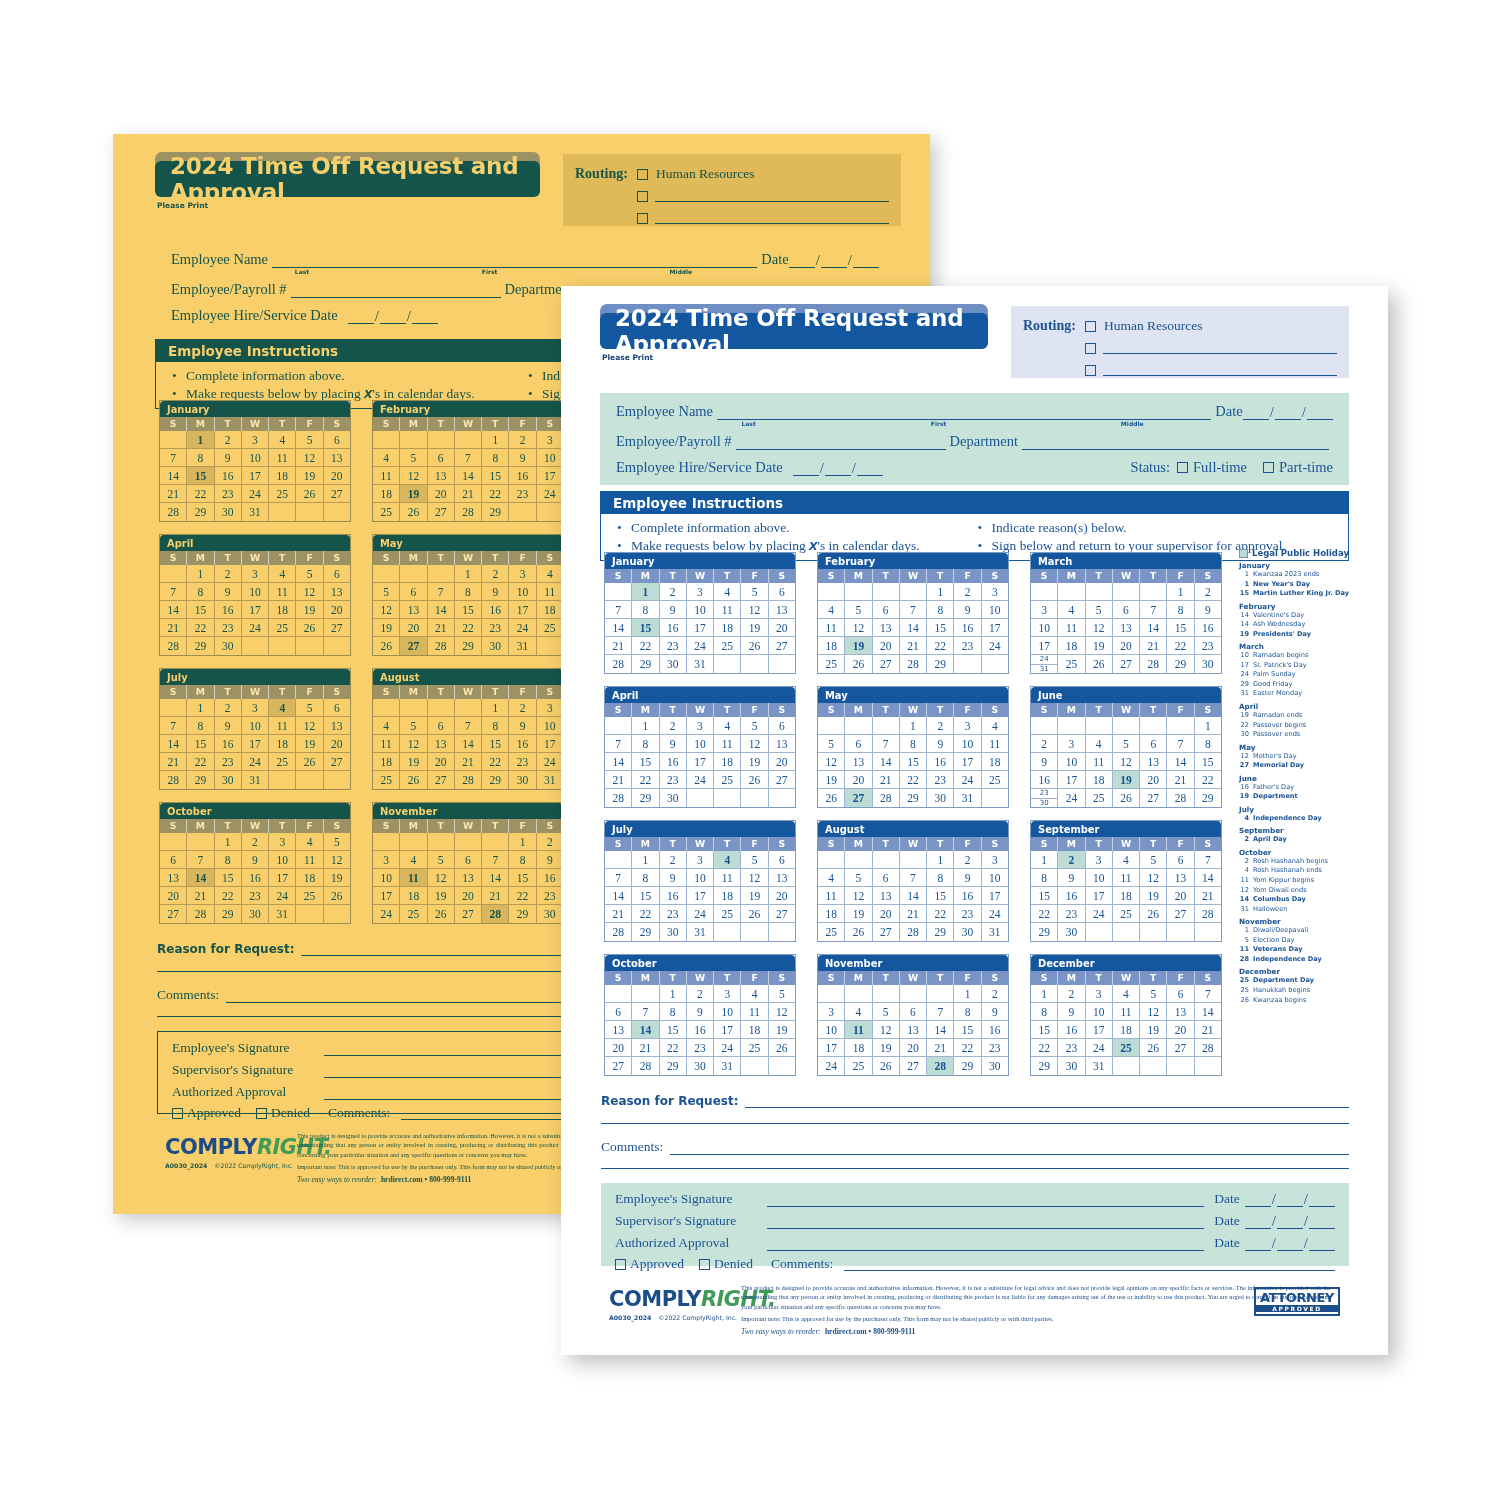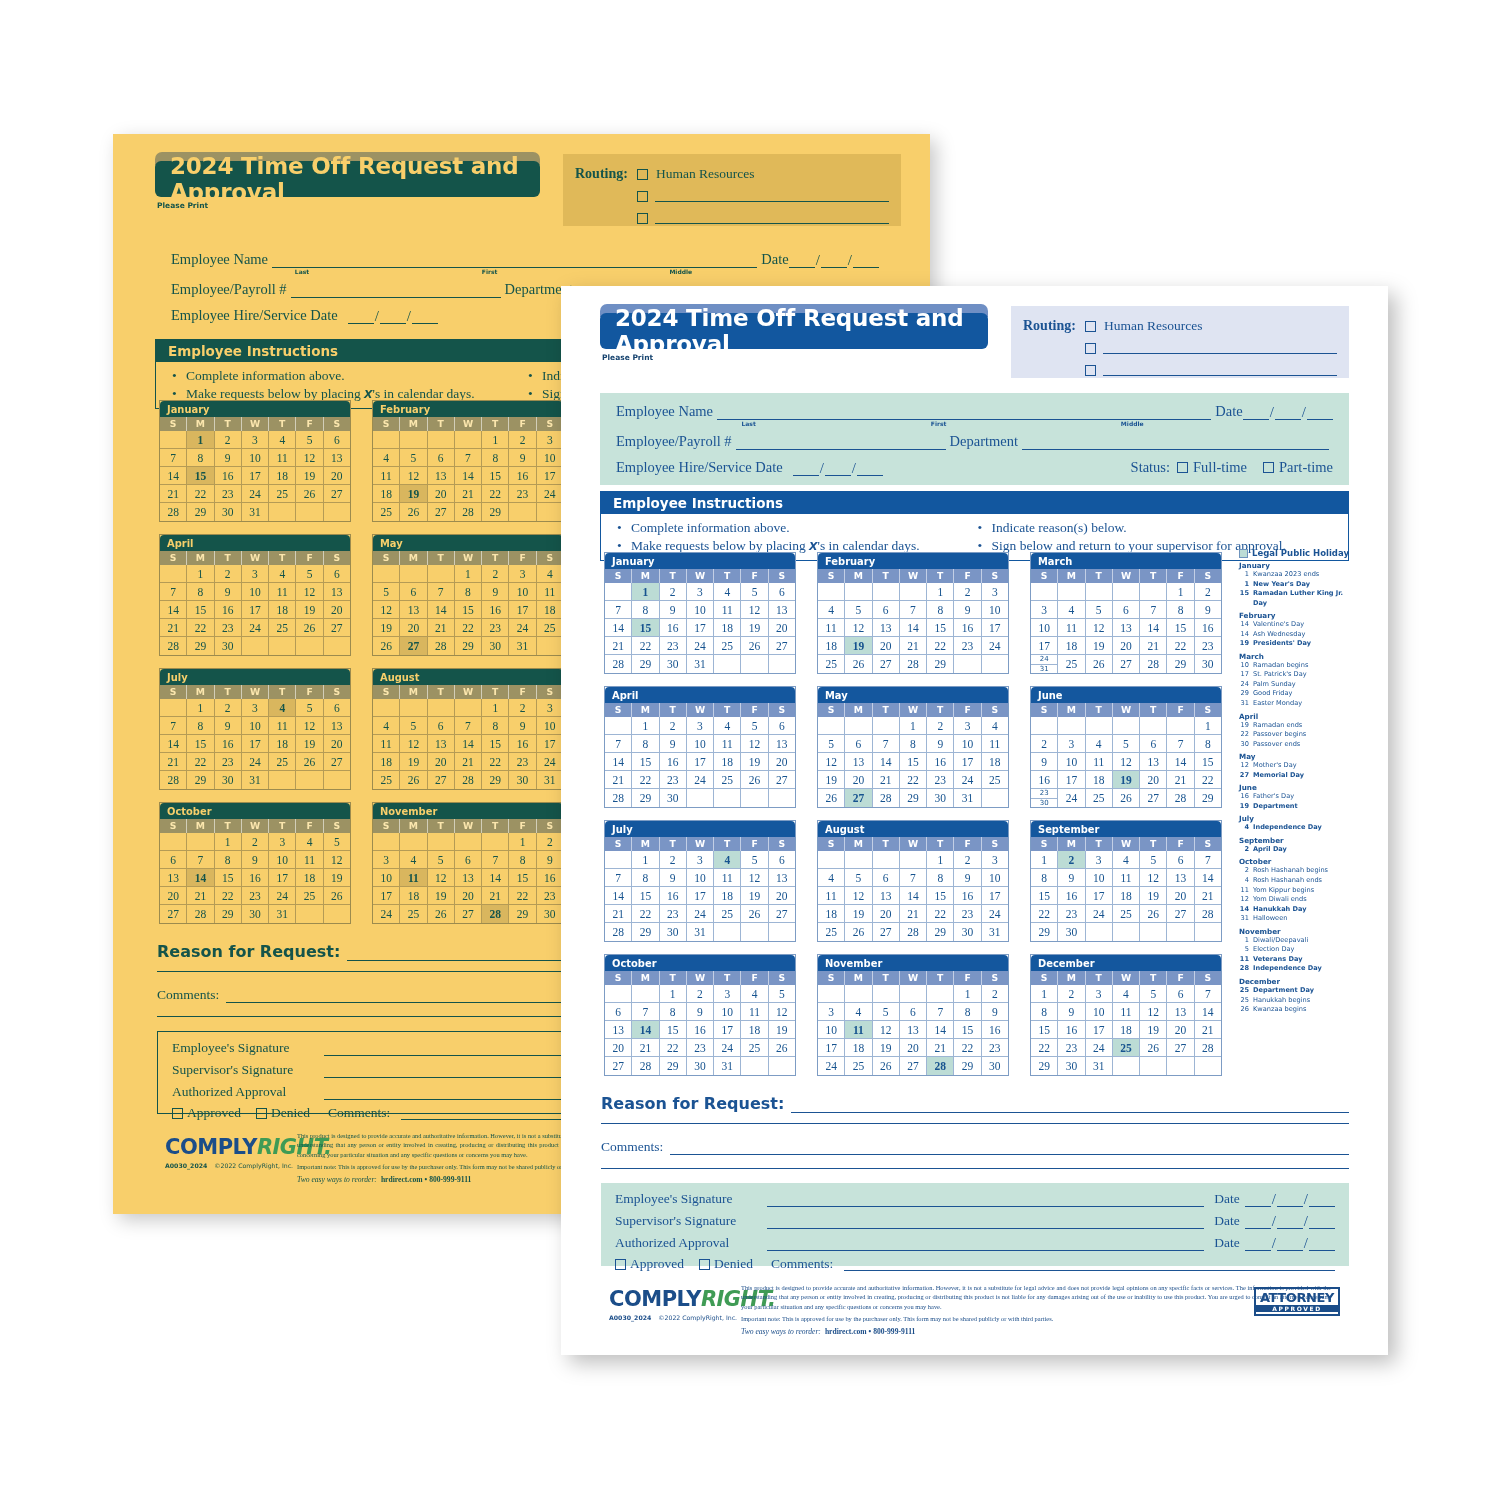--- a/index.html
+++ b/index.html
@@ -114,21 +114,21 @@
   .legend-swatch { width: 9px; height: 9px; border: 1px solid; display: inline-block; }
   .hol-month {
     font-family: "DejaVu Sans", sans-serif; font-weight: bold;
     font-size: 7.2px; margin-top: 3px;
   }
   .hol-item { display: flex; font-family: "DejaVu Sans", sans-serif; font-size: 6.6px; line-height: 1.45; }
   .hol-item .d { width: 14px; text-align: right; flex: none; padding-right: 4px; }
   .hol-item.bold { font-weight: bold; }
 
   
-  .reason-label { font-family: "DejaVu Sans", sans-serif; font-weight: bold; font-size: 16px; text-align: center; }
+  .reason-label { font-family: "DejaVu Sans", sans-serif; font-weight: bold; font-size: 12px; text-align: center; }
   .rline { border-bottom: 1px solid; }
 
   
   .sigbox { padding: 7px 14px 6px 14px; }
   .sigrow { display: flex; align-items: flex-end; margin-bottom: 5px; }
   .sig-label { font-size: 13.5px; width: 152px; white-space: nowrap; }
   .sig-line { flex: 1; border-bottom: 1px solid; height: 14px; margin-right: 10px; }
   .sig-date { font-size: 13.5px; margin-right: 5px; }
   .approw { display: flex; align-items: center; font-size: 13.5px; gap: 4px; }
 
@@ -1807,21 +1807,21 @@
       <div class="hol-item">
         <span class="d">1</span>
         <span class="n">Kwanzaa 2023 ends</span>
       </div>
       <div class="hol-item bold">
         <span class="d">1</span>
         <span class="n">New Year's Day</span>
       </div>
       <div class="hol-item bold">
         <span class="d">15</span>
-        <span class="n">Ramadan Luther King Jr. Day</span>
+        <span class="n">Martin Luther King Jr. Day</span>
       </div>
       <div class="hol-month">February</div>
       <div class="hol-item">
         <span class="d">14</span>
         <span class="n">Valentine's Day</span>
       </div>
       <div class="hol-item">
         <span class="d">14</span>
         <span class="n">Ash Wednesday</span>
       </div>
@@ -1903,21 +1903,21 @@
       <div class="hol-item">
         <span class="d">11</span>
         <span class="n">Yom Kippur begins</span>
       </div>
       <div class="hol-item">
         <span class="d">12</span>
         <span class="n">Yom Diwali ends</span>
       </div>
       <div class="hol-item bold">
         <span class="d">14</span>
-        <span class="n">Hanukkah Day</span>
+        <span class="n">Columbus Day</span>
       </div>
       <div class="hol-item">
         <span class="d">31</span>
         <span class="n">Halloween</span>
       </div>
       <div class="hol-month">November</div>
       <div class="hol-item">
         <span class="d">1</span>
         <span class="n">Diwali/Deepavali</span>
       </div>

